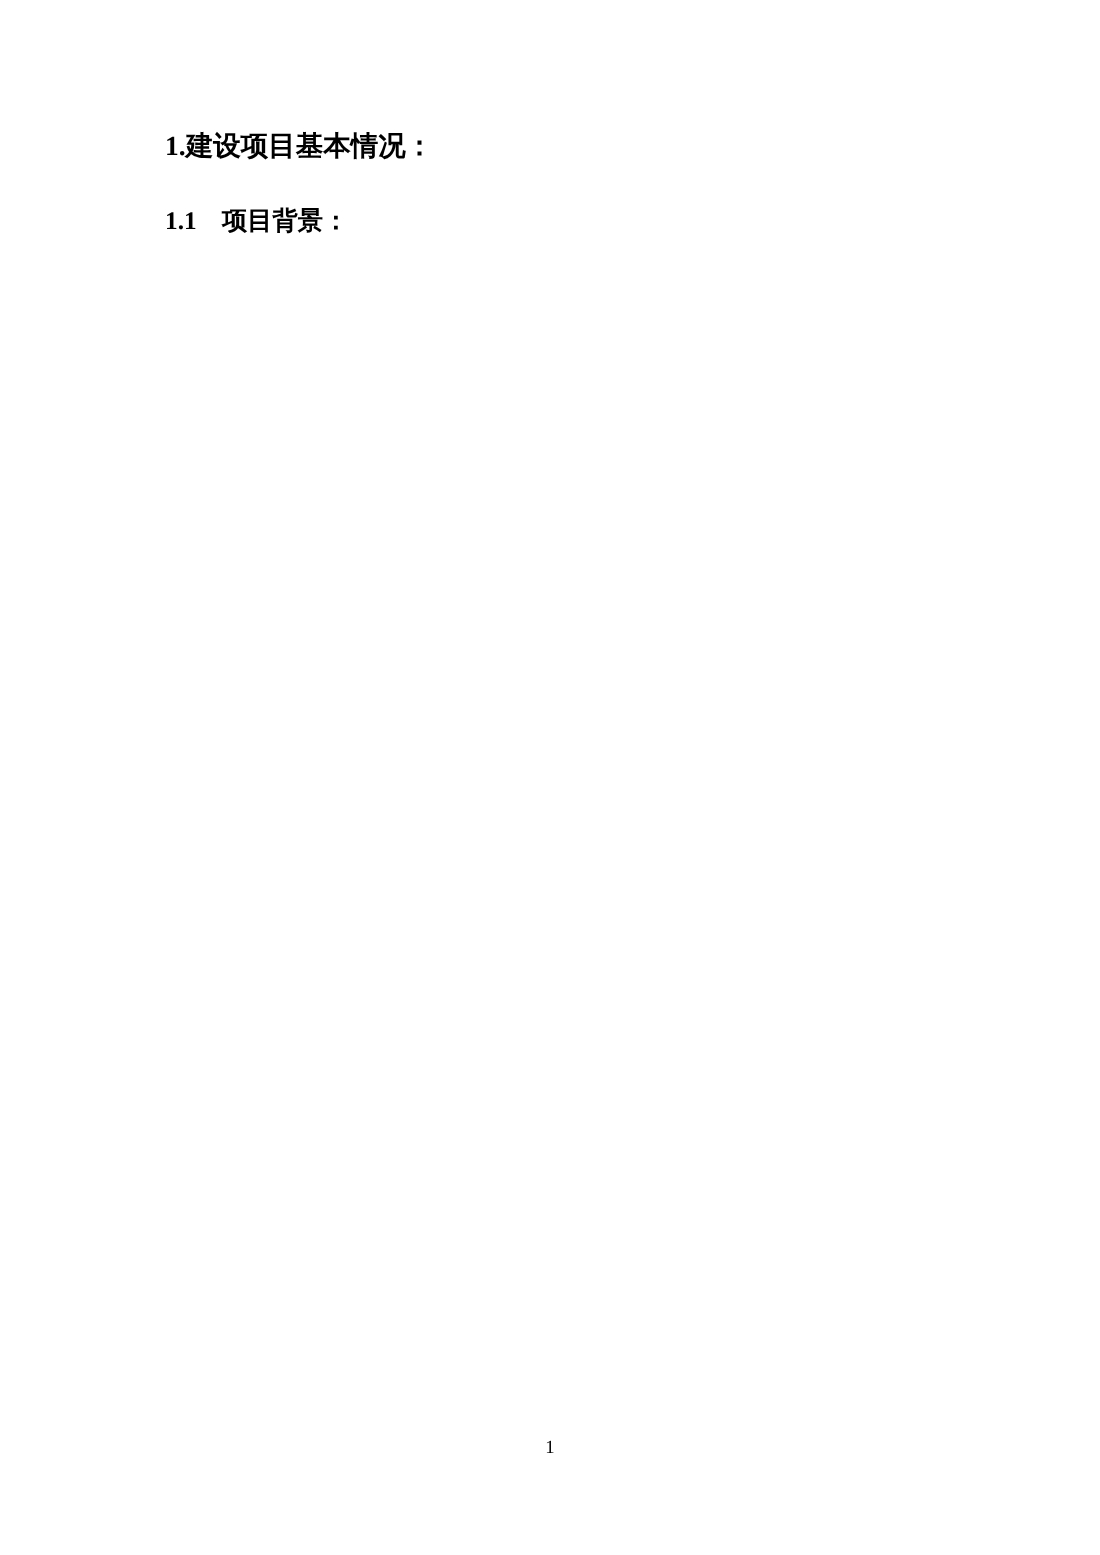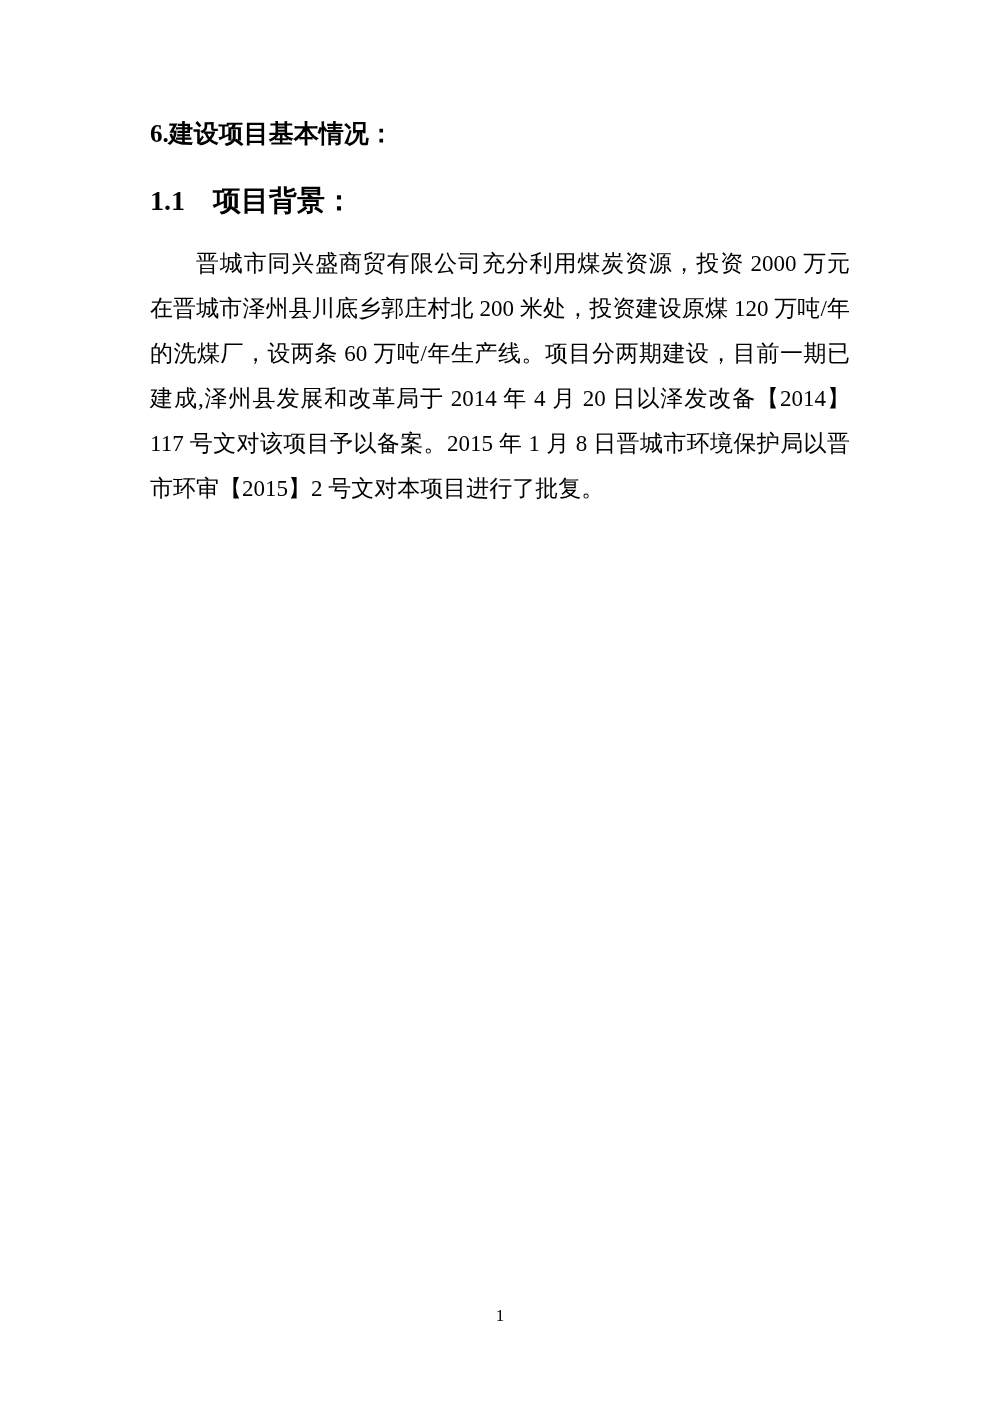--- a/index.html
+++ b/index.html
@@ -22,21 +22,21 @@
     top: 118px;
     width: 700px;
   }
   .doc-heading {
     font-size: 25px;
     line-height: 32px;
     font-weight: bold;
     margin: 0 0 36px 0;
   }
   .doc-subheading {
-    font-size: 28px;
+    font-size: 23px;
     line-height: 30px;
     font-weight: bold;
     margin: 0 0 25px 0;
   }
   .body-text p {
     font-size: 23px;
     line-height: 45px;
     margin: 0;
     text-align: justify;
     text-indent: 2em;
@@ -50,20 +50,19 @@
     text-align: center;
     font-size: 17px;
     line-height: 24px;
   }
 </style>
 </head>
 <body>
 
 <div class="page">
   <div class="content">
-    <h1 class="doc-heading">6.建设项目基本情况：</h1>
+    <h1 class="doc-heading">1.建设项目基本情况：</h1>
     <h2 class="doc-subheading">1.1　项目背景：</h2>
     <div class="body-text">
-      <p>晋城市同兴盛商贸有限公司充分利用煤炭资源，投资 2000 万元在晋城市泽州县川底乡郭庄村北 200 米处，投资建设原煤 120 万吨/年的洗煤厂，设两条 60 万吨/年生产线。项目分两期建设，目前一期已建成,泽州县发展和改革局于 2014 年 4 月 20 日以泽发改备【2014】117 号文对该项目予以备案。2015 年 1 月 8 日晋城市环境保护局以晋市环审【2015】2 号文对本项目进行了批复。</p>
     </div>
   </div>
   <div class="page-number">1</div>
 </div>
 
 </body></html>

